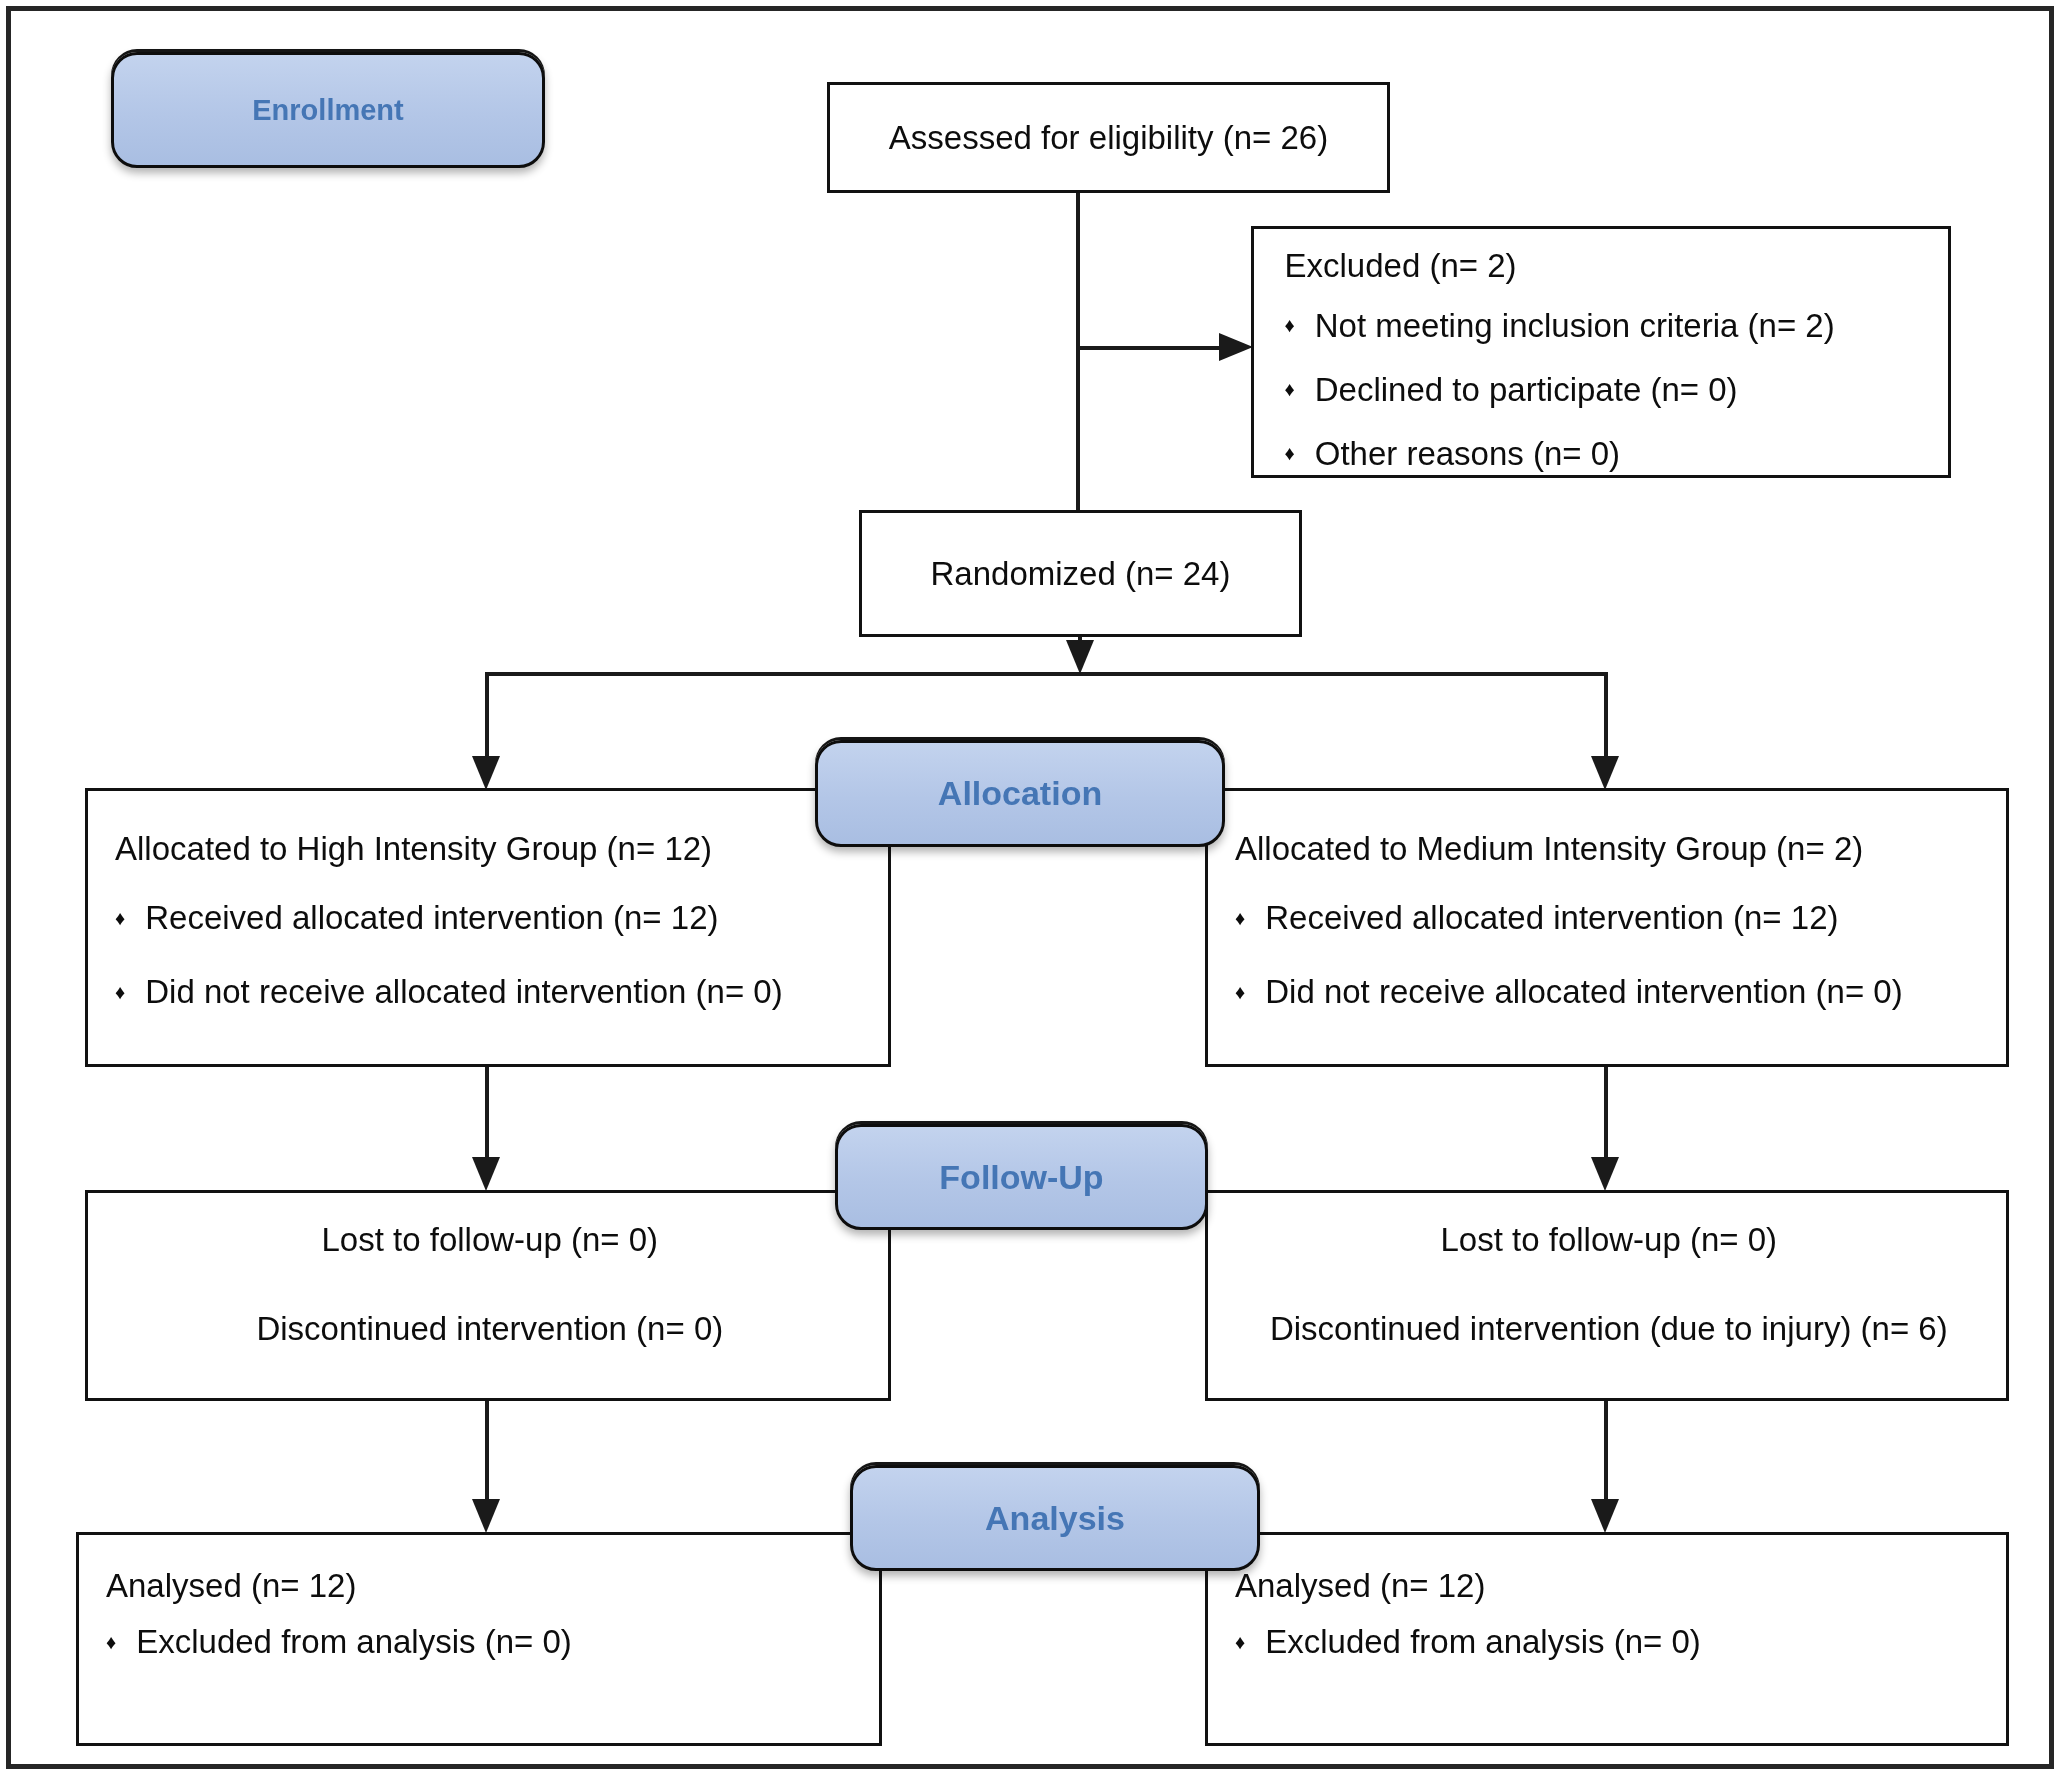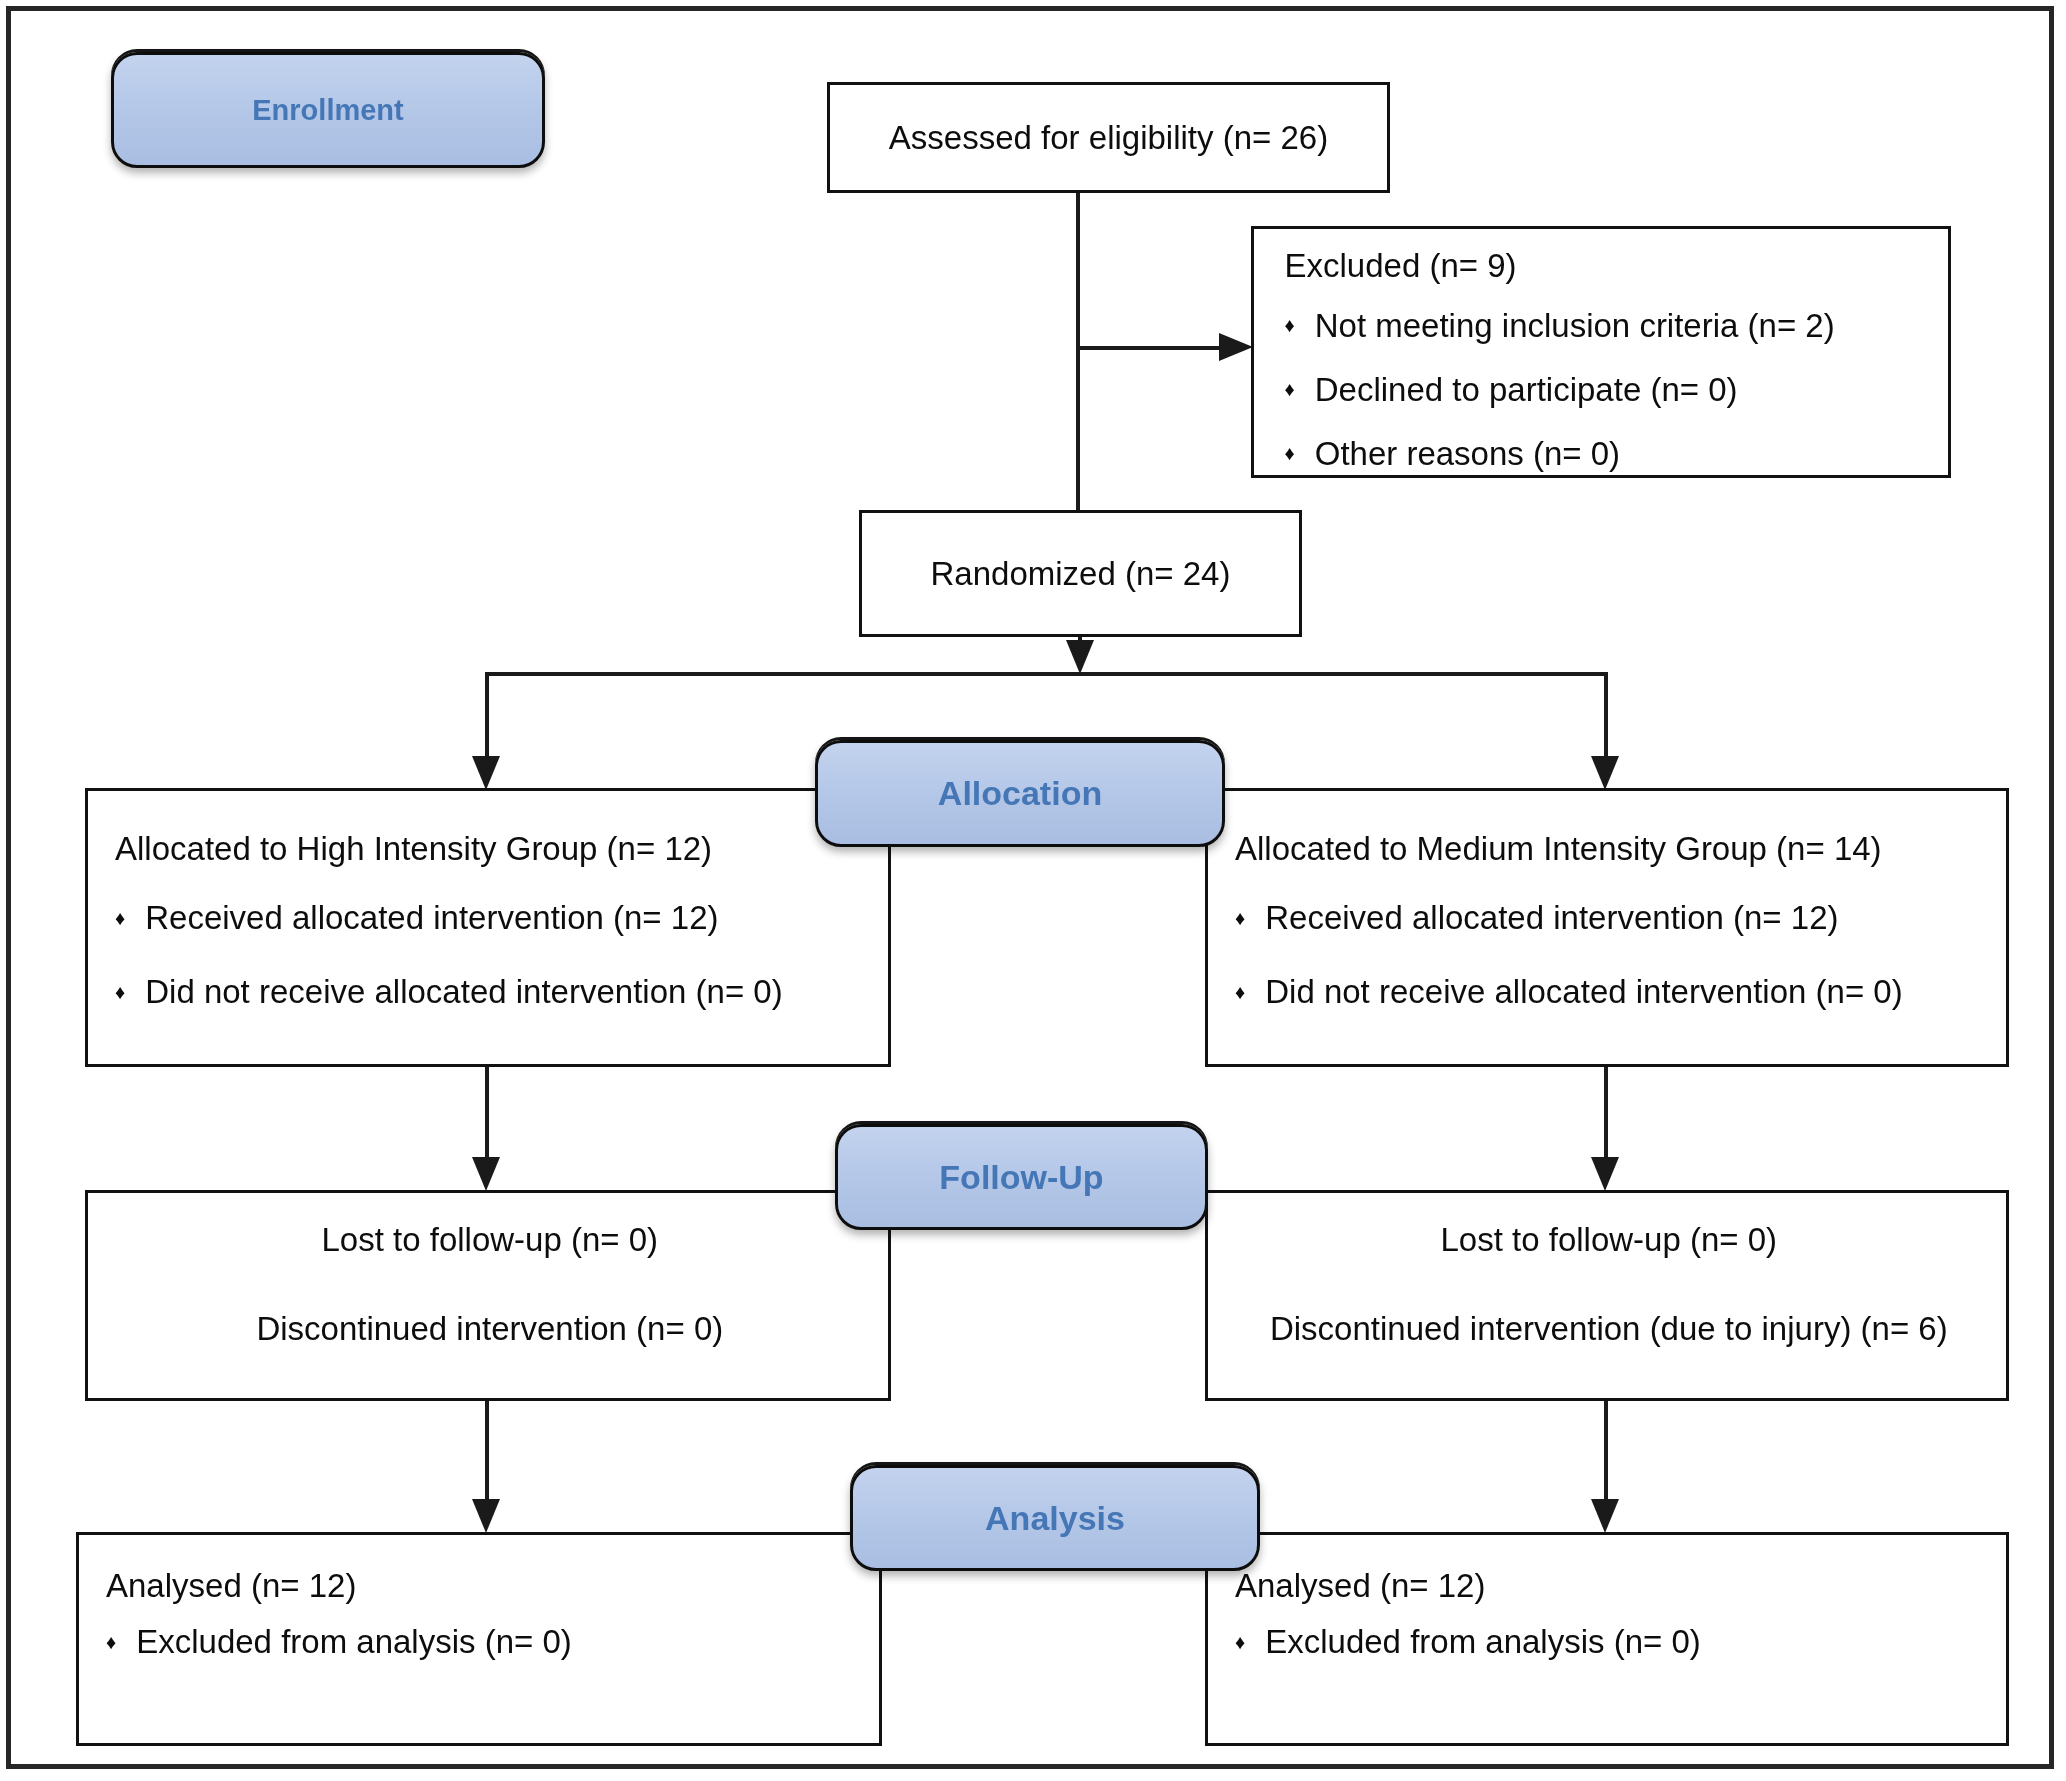--- a/index.html
+++ b/index.html
@@ -123,21 +123,21 @@
   <div class="arr-down" style="left:472px; top:1499px;"></div>
   <div class="vline" style="left:1604px; top:1400px; height:103px;"></div>
   <div class="arr-down" style="left:1591px; top:1499px;"></div>
 
   <div class="box center" style="left:827px; top:82px; width:563px; height:111px;">
     <span>Assessed for eligibility (n= 26)</span>
   </div>
 
   <div class="box" style="left:1251px; top:226px; width:700px; height:252px;">
     <div class="pad">
-      <div class="line">Excluded (n= 9)</div>
+      <div class="line">Excluded (n= 2)</div>
       <div class="row line">
         <span class="diamond">♦</span>
         <span>Not meeting inclusion criteria (n= 2)</span>
       </div>
       <div class="row line">
         <span class="diamond">♦</span>
         <span>Declined to participate (n= 0)</span>
       </div>
       <div class="row line">
         <span class="diamond">♦</span>
@@ -159,21 +159,21 @@
       </div>
       <div class="row">
         <span class="diamond">♦</span>
         <span>Did not receive allocated intervention (n= 0)</span>
       </div>
     </div>
   </div>
 
   <div class="box" style="left:1205px; top:788px; width:804px; height:279px;">
     <div class="alloc-pad">
-      <div class="line">Allocated to Medium Intensity Group (n= 14)</div>
+      <div class="line">Allocated to Medium Intensity Group (n= 2)</div>
       <div class="row">
         <span class="diamond">♦</span>
         <span>Received allocated intervention (n= 12)</span>
       </div>
       <div class="row">
         <span class="diamond">♦</span>
         <span>Did not receive allocated intervention (n= 0)</span>
       </div>
     </div>
   </div>

